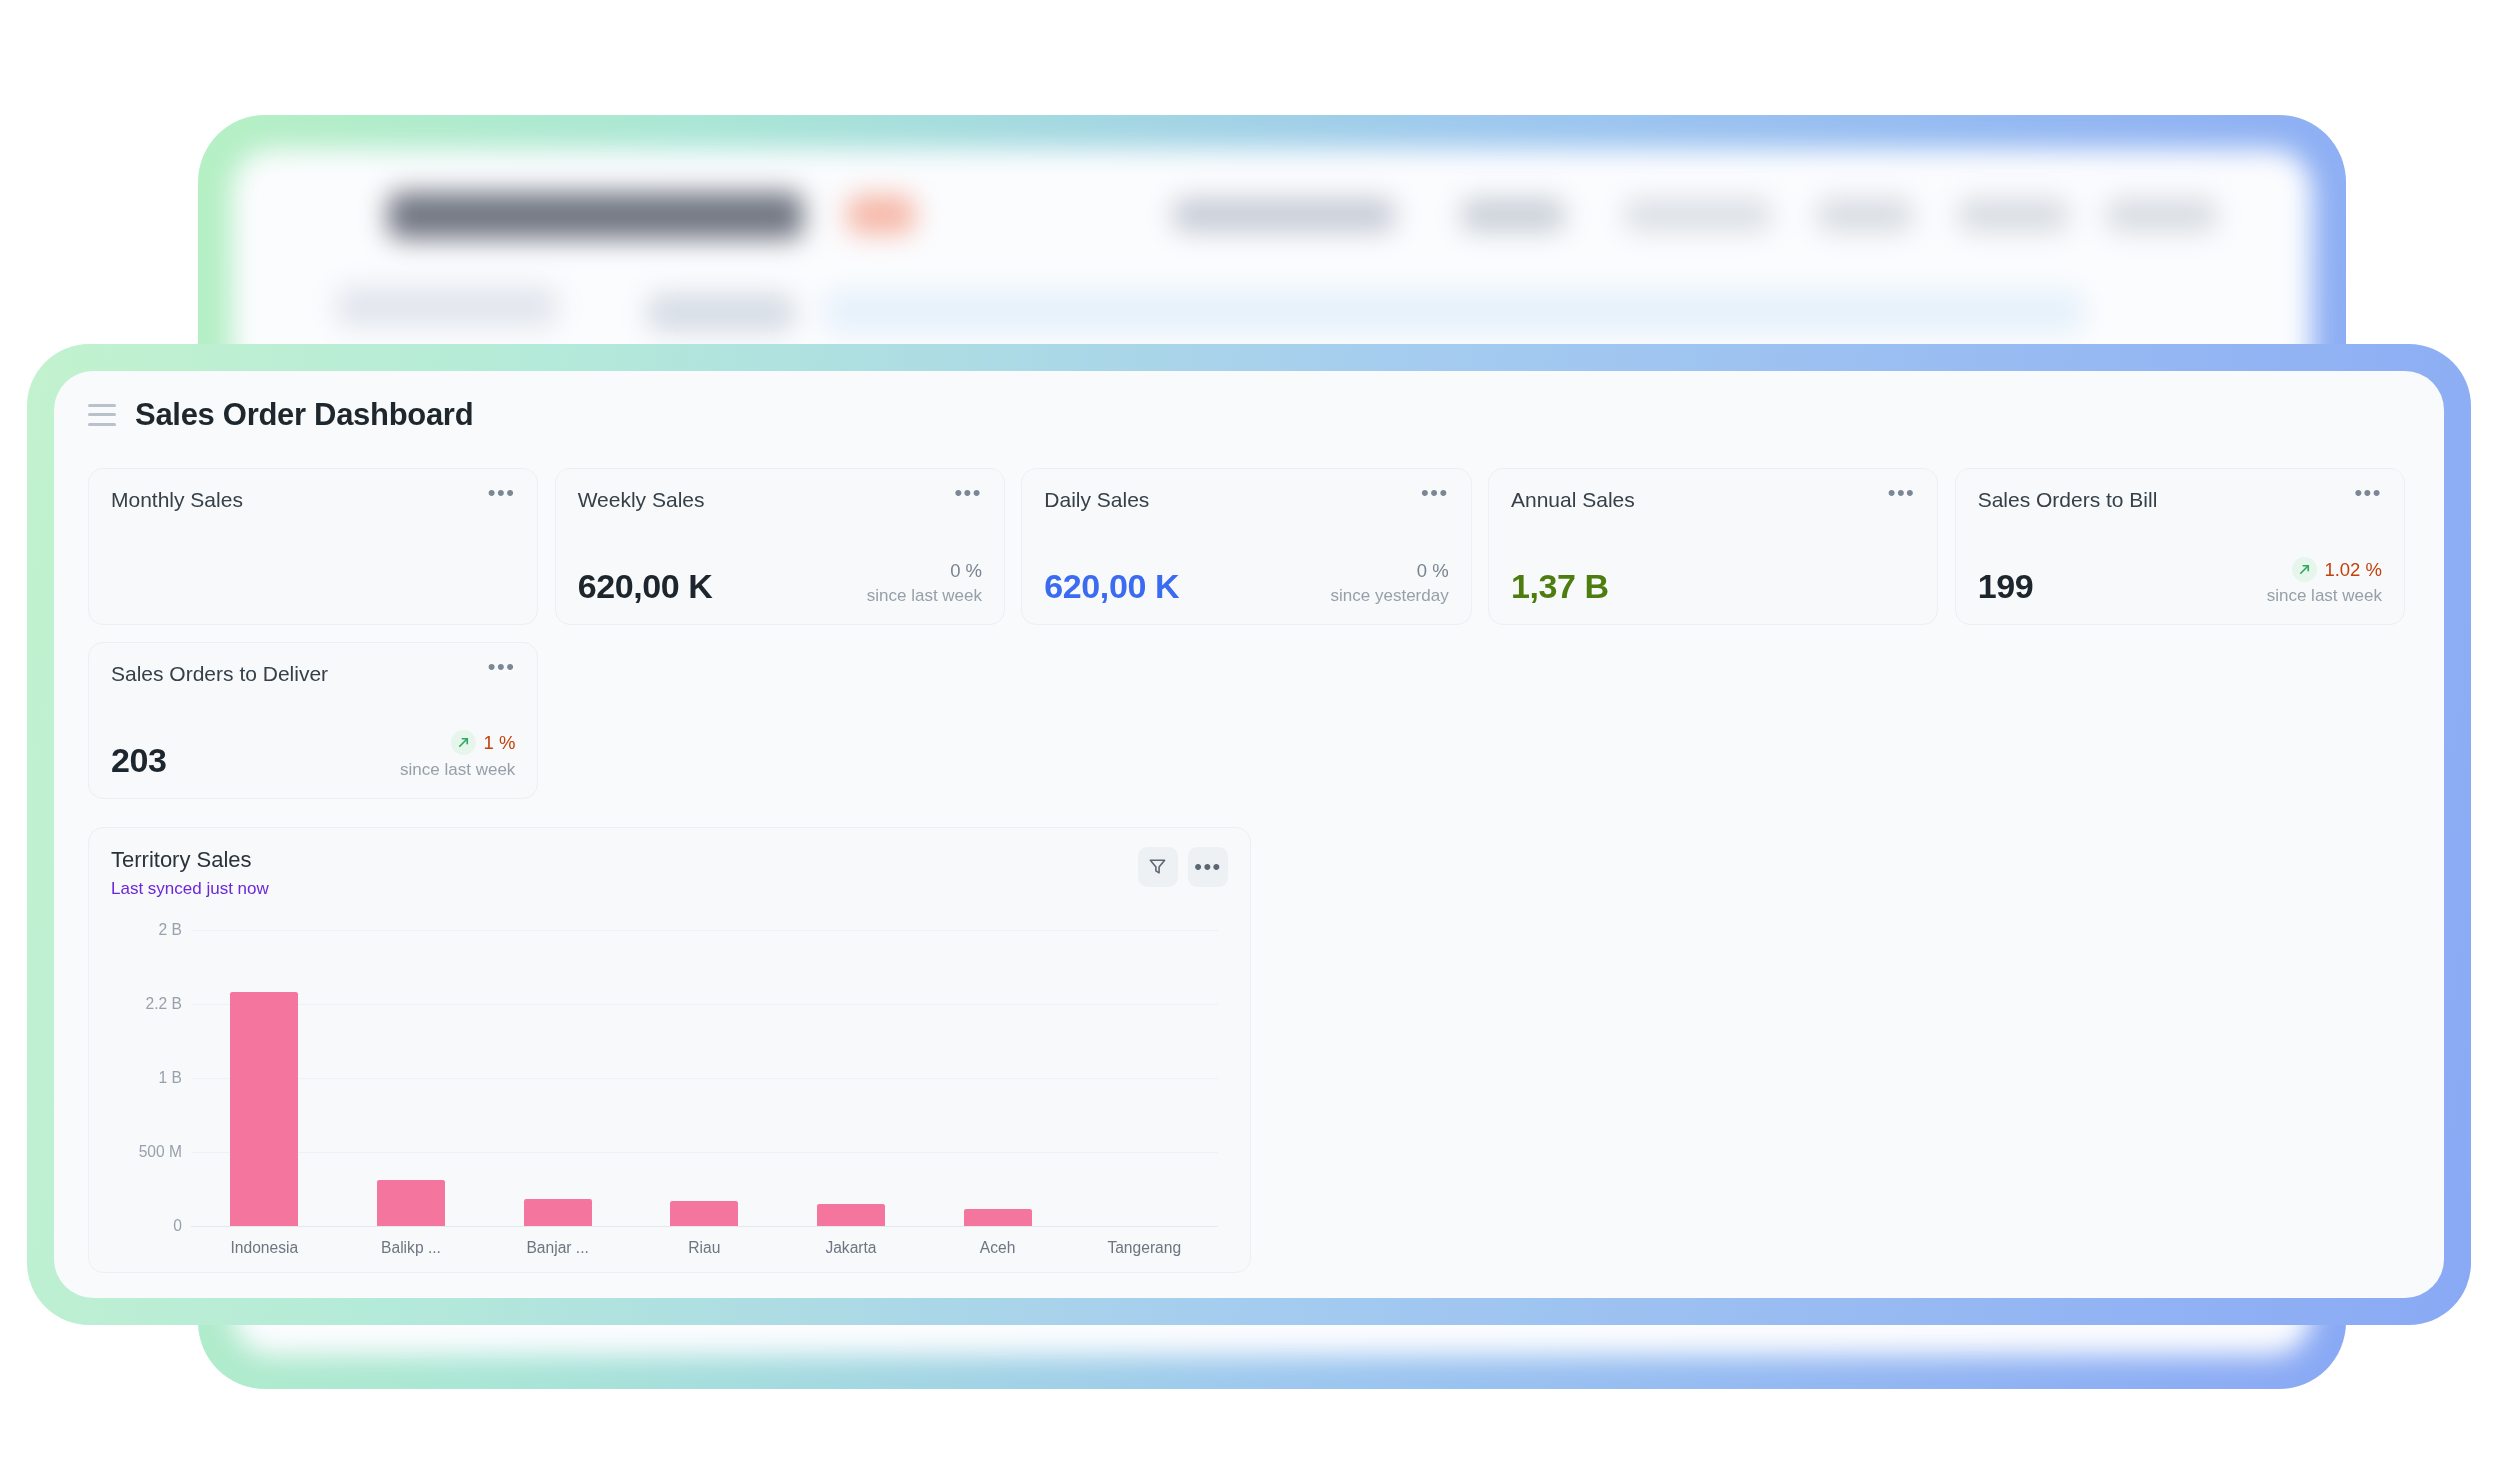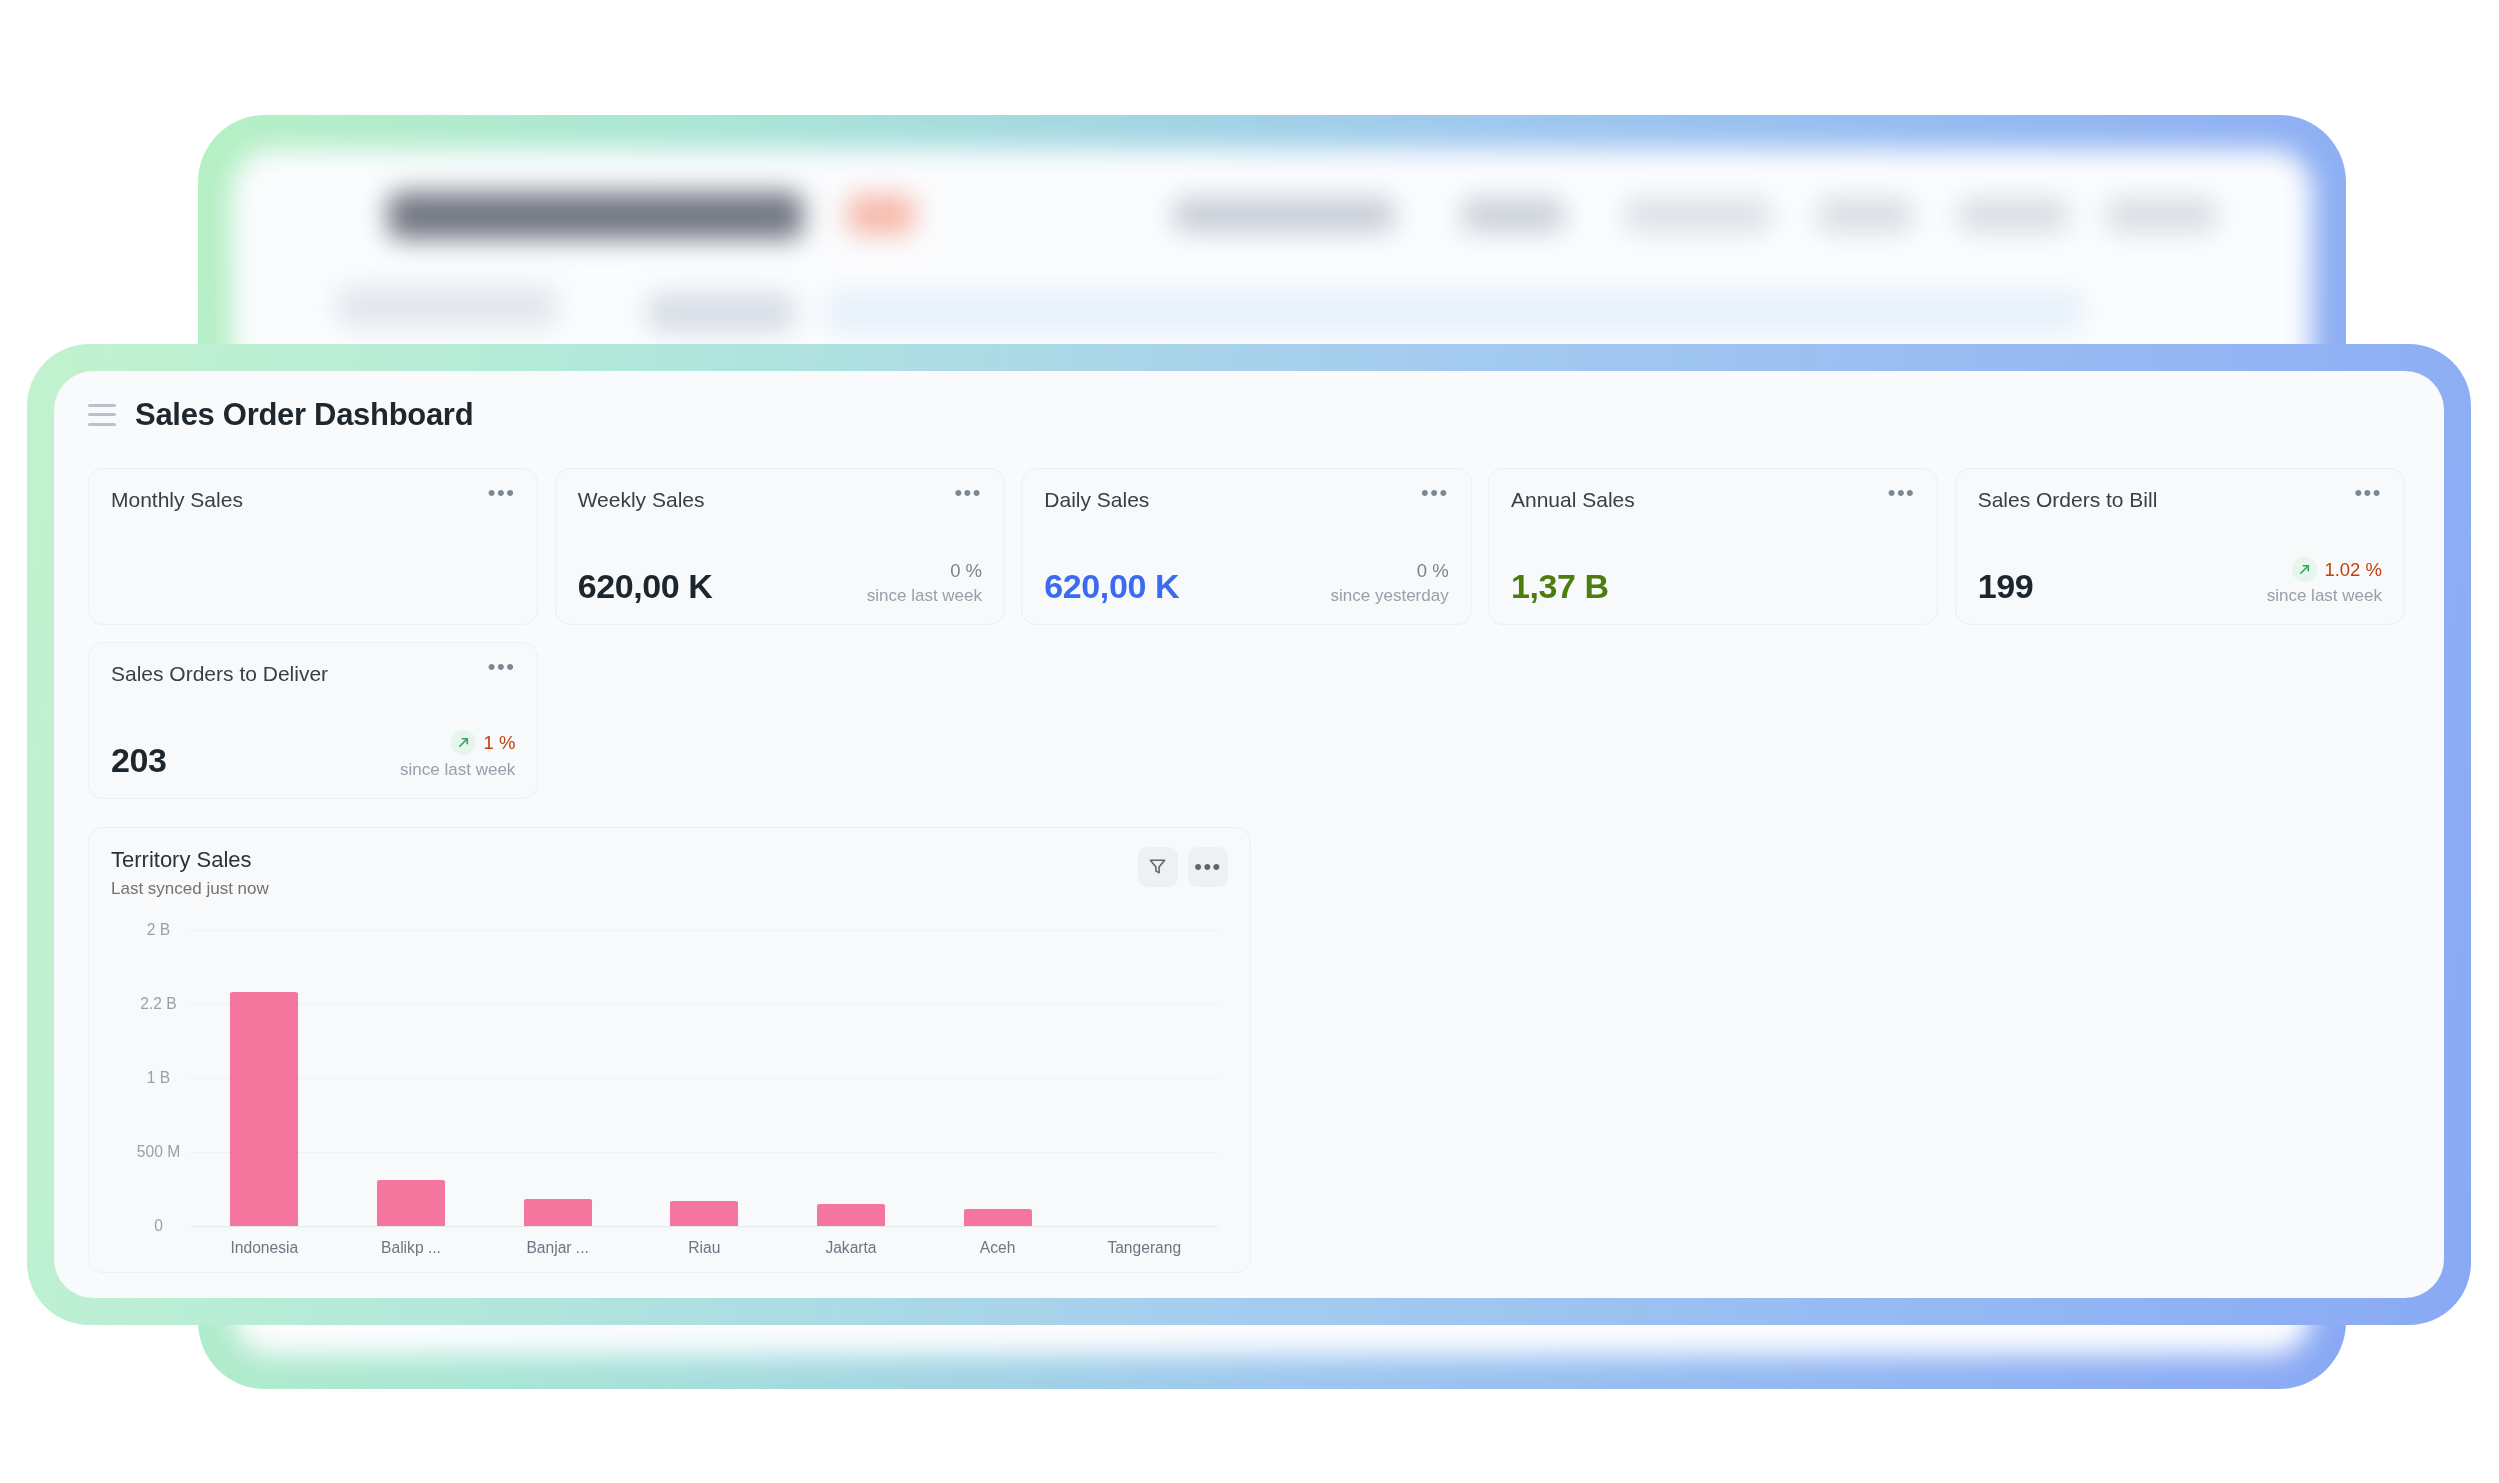--- a/index.html
+++ b/index.html
@@ -142,31 +142,31 @@
   .chart-card {
     width: 1163px;
     background: #f7f9fb;
     border: 1.5px solid #eceff3;
     border-radius: 15px;
     padding: 19px 22px 15px 22px;
     margin-top: 28px;
   }
   .chart-head { display: flex; align-items: flex-start; }
   .chart-title { font-size: 22px; color: #2a333c; font-weight: 400; }
-  .chart-sub { font-size: 17px; color: #737373; margin-top: 6px; }
+  .chart-sub { font-size: 17px; color: #6d28d9; margin-top: 6px; }
   .chart-tools { margin-left: auto; display: flex; gap: 10.4px; }
   .tool {
     width: 40px; height: 40px; border-radius: 9.6px; background: #eef1f4;
     display: flex; align-items: center; justify-content: center; cursor: pointer;
   }
   .tool svg { width: 19px; height: 19px; }
   .tool .dots2 { color: #5c6773; font-size: 22px; line-height: 7.4px; letter-spacing: 1.5px; }
 
   .plot { position: relative; height: 296px; margin-top: 31px; padding-left: 80px; }
-  .ytick { position: absolute; left: 12px; width: 71px; text-align: center; font-size: 15.6px; color: #98a1ab; transform: translateY(-50%); }
+  .ytick { position: absolute; left: 0; width: 71px; text-align: right; font-size: 15.6px; color: #98a1ab; transform: translateY(-50%); }
   .gridline { position: absolute; left: 80px; right: 10.4px; height: 1.5px; background: #eef1f5; }
   .gridline.zero { background: #e5e9ee; }
   .bars { position: absolute; left: 80px; right: 10.4px; top: 0; bottom: 0; display: flex; align-items: flex-end; }
   .bar-slot { flex: 1 1 0; display: flex; justify-content: center; align-items: flex-end; height: 100%; }
   .bar { width: 68px; background: #f4769f; border-radius: 2.2px 2.2px 0 0; }
   .xlabels { display: flex; margin-top: 13.3px; padding-left: 80px; padding-right: 10.4px; align-items: flex-end; }
   .xlabel { flex: 1 1 0; text-align: center; font-size: 15.6px; color: #6d7681; }
 </style>
 </head>
 <body>

